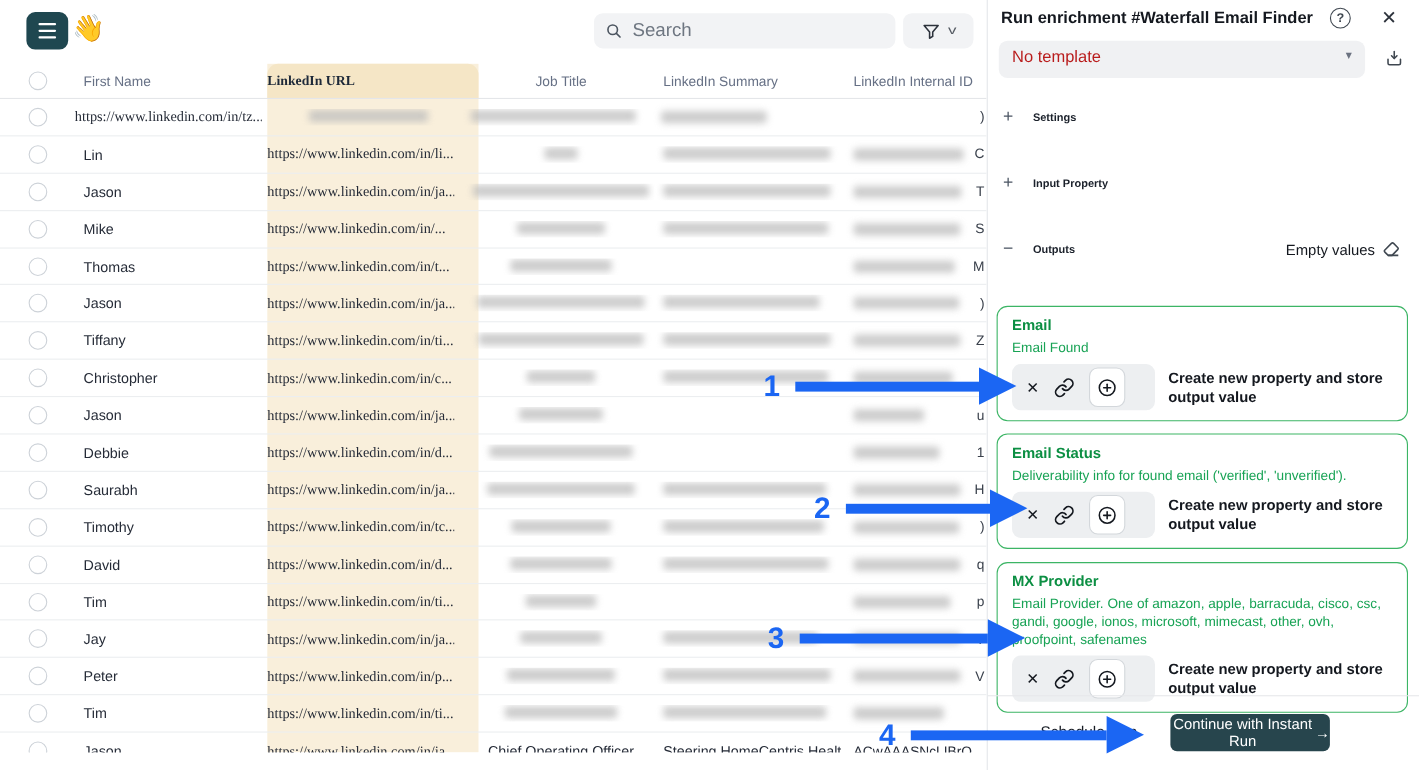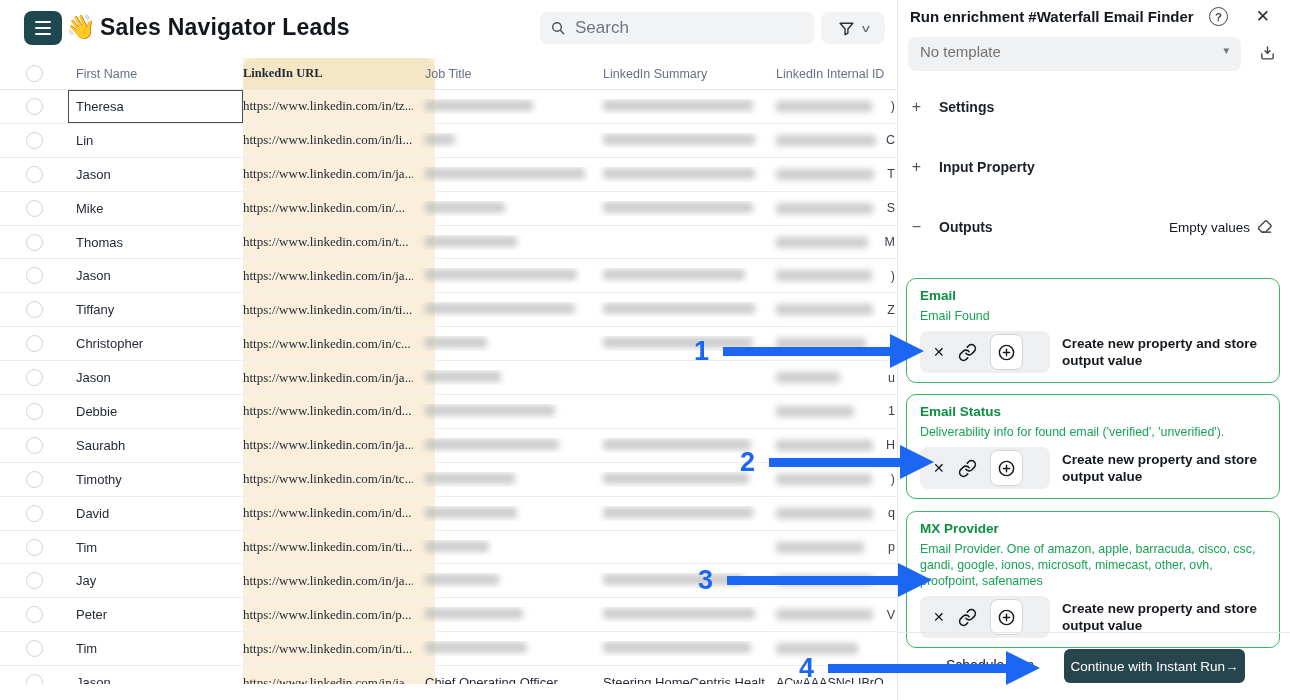--- a/index.html
+++ b/index.html
@@ -38,55 +38,55 @@
   .thead { position:absolute; top:2px; left:0; width:100%; height:32px; display:flex; align-items:center; border-bottom:1px solid #e4e6e9; }
   .thead .hc { font-size:12.5px; color:#667085; white-space:nowrap; overflow:hidden; }
   .thead .hc.url-h { font-weight:700; color:#1d2939; }
   .rows { position:absolute; top:34px; left:0; width:100%; }
   .trow { display:flex; align-items:center; height:33.9px; border-bottom:1px solid #eceef0; background:transparent; }
   .c-check { width:68px; display:flex; justify-content:center; align-items:center; }
   .cb { width:17px; height:17px; border-radius:50%; border:1.6px solid #cdd2d8; background:#fff; cursor:pointer; }
   .c-name { width:175px; padding-left:8px; font-size:13px; color:#252b37; position:relative; height:100%; display:flex; align-items:center; }
   .c-name.selected { outline:1.6px solid #474d57; outline-offset:-1.6px; background:#fff; }
   .c-url  { width:170px; padding-left:0; font-size:13px; color:#252b37; white-space:nowrap; overflow:hidden;font-family:Liberation Serif, serif; }
-  .c-job  { width:182px; padding-left:12px; font-size:13px; color:#252b37; white-space:nowrap; overflow:hidden; }
+  .c-job  { width:182px; padding-left:12px; font-size:13px; color:#252b37; white-space:nowrap; overflow:hidden;text-align:center; }
   .c-sum  { width:173px; padding-left:8px; font-size:13px; color:#252b37; white-space:nowrap; overflow:hidden; }
   .c-id   { flex:1; padding-left:8px; font-size:12.5px; color:#252b37; white-space:nowrap; overflow:hidden; position:relative; height:100%; display:flex; align-items:center; }
   .redact { height:11px; background:#bcbcbc; border-radius:3px; filter:blur(3.2px); opacity:.75; }
   .id-tail { position:absolute; right:2px; top:50%; transform:translateY(-50%); font-size:12.5px; color:#3a414c; background:transparent; }
   
   .panel { position:absolute; top:0; right:0; width:393px; height:700px; background:#fff; border-left:1px solid #e4e6ea; }
   .panel-title { position:absolute; left:12px; top:8px; font-size:15px; font-weight:700; color:#14181f; }
   .help-ic { position:absolute; right:62px; top:7px; width:19px; height:19px; border:1.6px solid #3f4750; border-radius:50%;
              display:flex; align-items:center; justify-content:center; font-size:11.5px; font-weight:700; color:#3f4750; cursor:pointer; }
   .close-ic { position:absolute; right:20px; top:6px; font-size:17px; color:#2c323b; cursor:pointer; }
   .tpl-select { position:absolute; left:10px; top:37px; width:333px; height:34px; background:#f0f1f3; border-radius:8px;
                 display:flex; align-items:center; padding:0 12px; cursor:pointer; }
-  .tpl-select .val { font-size:15px; color:#737373; flex:1; margin-top:-6px; }
+  .tpl-select .val { font-size:15px; color:#b91c1c; flex:1; margin-top:-6px; }
   .tpl-caret { font-size:11px; color:#6b7280; margin-top:-8px; }
   .save-tpl { position:absolute; right:14px; top:44px; cursor:pointer; }
   .sec-row { position:absolute; left:12px; right:12px; height:22px; display:flex; align-items:center; gap:16px; cursor:pointer; }
   .sec-op { font-size:16px; color:#4b5563; width:13px; text-align:center; }
-  .sec-label { font-size:14px; font-weight:700; color:#1b212b; }
+  .sec-label { font-size:10px; font-weight:700; color:#1b212b; }
   .empty-values { position:absolute; right:28px; font-size:13.5px; color:#14181f; cursor:pointer; }
   .eraser { position:absolute; right:4px; top:2px; cursor:pointer; }
   .outputs-desc { position:absolute; left:8px; top:238px; width:378px; font-size:13.4px; color:#3d4450; line-height:1.32; }
   .ocard { position:absolute; left:8px; width:374px; border:1.3px solid #3cb565; border-radius:10px; padding:9px 13px; background:#fff; }
   .ocard-title { font-size:13.5px; font-weight:700; color:#0c8f43; }
   .ocard-desc { font-size:12.4px; color:#18a355; margin-top:5px; line-height:1.3; }
   .ocard-action { display:flex; align-items:center; margin-top:7px; }
   .icon-row { width:130px; height:42px; background:#edeff1; border-radius:8px; display:flex; align-items:center; padding-left:13px; gap:13px; flex:none; }
   .x-ic { font-size:14px; color:#14181f; cursor:pointer; line-height:1; }
   .link-ic { cursor:pointer; display:flex; }
   .plus-box { width:33px; height:36px; background:#fff; border:1px solid #d3d7db; border-radius:8px;
               display:flex; align-items:center; justify-content:center; cursor:pointer; flex:none; }
   .action-text { margin-left:12px; font-size:13.5px; font-weight:700; color:#14181f; line-height:1.3; width:228px; }
   .panel-divider { position:absolute; left:0; right:0; top:632px; height:1px; background:#e7e8ea; }
   .schedule-btn { position:absolute; left:48px; top:657px; font-size:14px; color:#171c24; cursor:pointer; }
-  .continue-btn { position:absolute; left:166px; top:649px; width:181px; height:34px; background:#27454d; color:#fff;
+  .continue-btn { position:absolute; left:166px; top:649px; width:145px; height:34px; background:#27454d; color:#fff;
                   border:none; border-radius:6px; font-size:13.5px; font-family:"Liberation Sans",sans-serif;
                   display:flex; align-items:center; justify-content:center; gap:0; cursor:pointer; }
   
   .arrow { position:absolute; display:flex; align-items:center; z-index:6; transform:translateY(-50%); pointer-events:none; }
   .arrow .num { font-size:27px; font-weight:800; color:#1b66f3; margin-right:14px; }
   .arrow .shaft { height:9px; background:#1b66f3; }
   .arrow .head { width:0; height:0; border-top:17px solid transparent; border-bottom:17px solid transparent; border-left:34px solid #1b66f3; }
 </style>
 </head>
 <body>
@@ -95,21 +95,20 @@
 
   <div class="toolbar">
     <div class="hamburger">
       <span class="icon">
           <i></i>
         </span>
         <i></i>
         <i></i>
     </div>
     <div class="wave">👋</div>
-    <div class="page-title">Sales Navigator Leads</div>
     <div class="searchbox">
       <span class="icon" style="display:flex;">
         <svg width="16" height="16" viewBox="0 0 24 24" fill="none" stroke="#4c5560" stroke-width="2.2" stroke-linecap="round">
           <circle cx="10.5" cy="10.5" r="6.5"></circle>
             <line x1="15.5" y1="15.5" x2="20.5" y2="20.5"></line>
         </svg>
       </span>
       <input value="" placeholder="Search" style="">
     </div>
     <div class="filterbtn">
@@ -133,21 +132,20 @@
       <div class="hc c-url url-h">LinkedIn URL</div>
       <div class="hc c-job">Job Title</div>
       <div class="hc c-sum">LinkedIn Summary</div>
       <div class="hc c-id">LinkedIn Internal ID</div>
     </div>
     <div class="rows">
         <div class="trow">
           <div class="c-check">
             <span class="cb"></span>
           </div>
-          <div class="c-name selected">Theresa</div>
           <div class="c-url">https://www.linkedin.com/in/tz...</div>
           <div class="c-job"><span class="redact" style="width: 108px; display: inline-block;"></span></div>
           <div class="c-sum"><span class="redact" style="width: 150px; display: inline-block;"></span></div>
           <div class="c-id">
             <span class="redact" style="width: 96px; display: inline-block;"></span>
             <span class="id-tail">)</span>
           </div>
         </div>
         <div class="trow">
           <div class="c-check">

